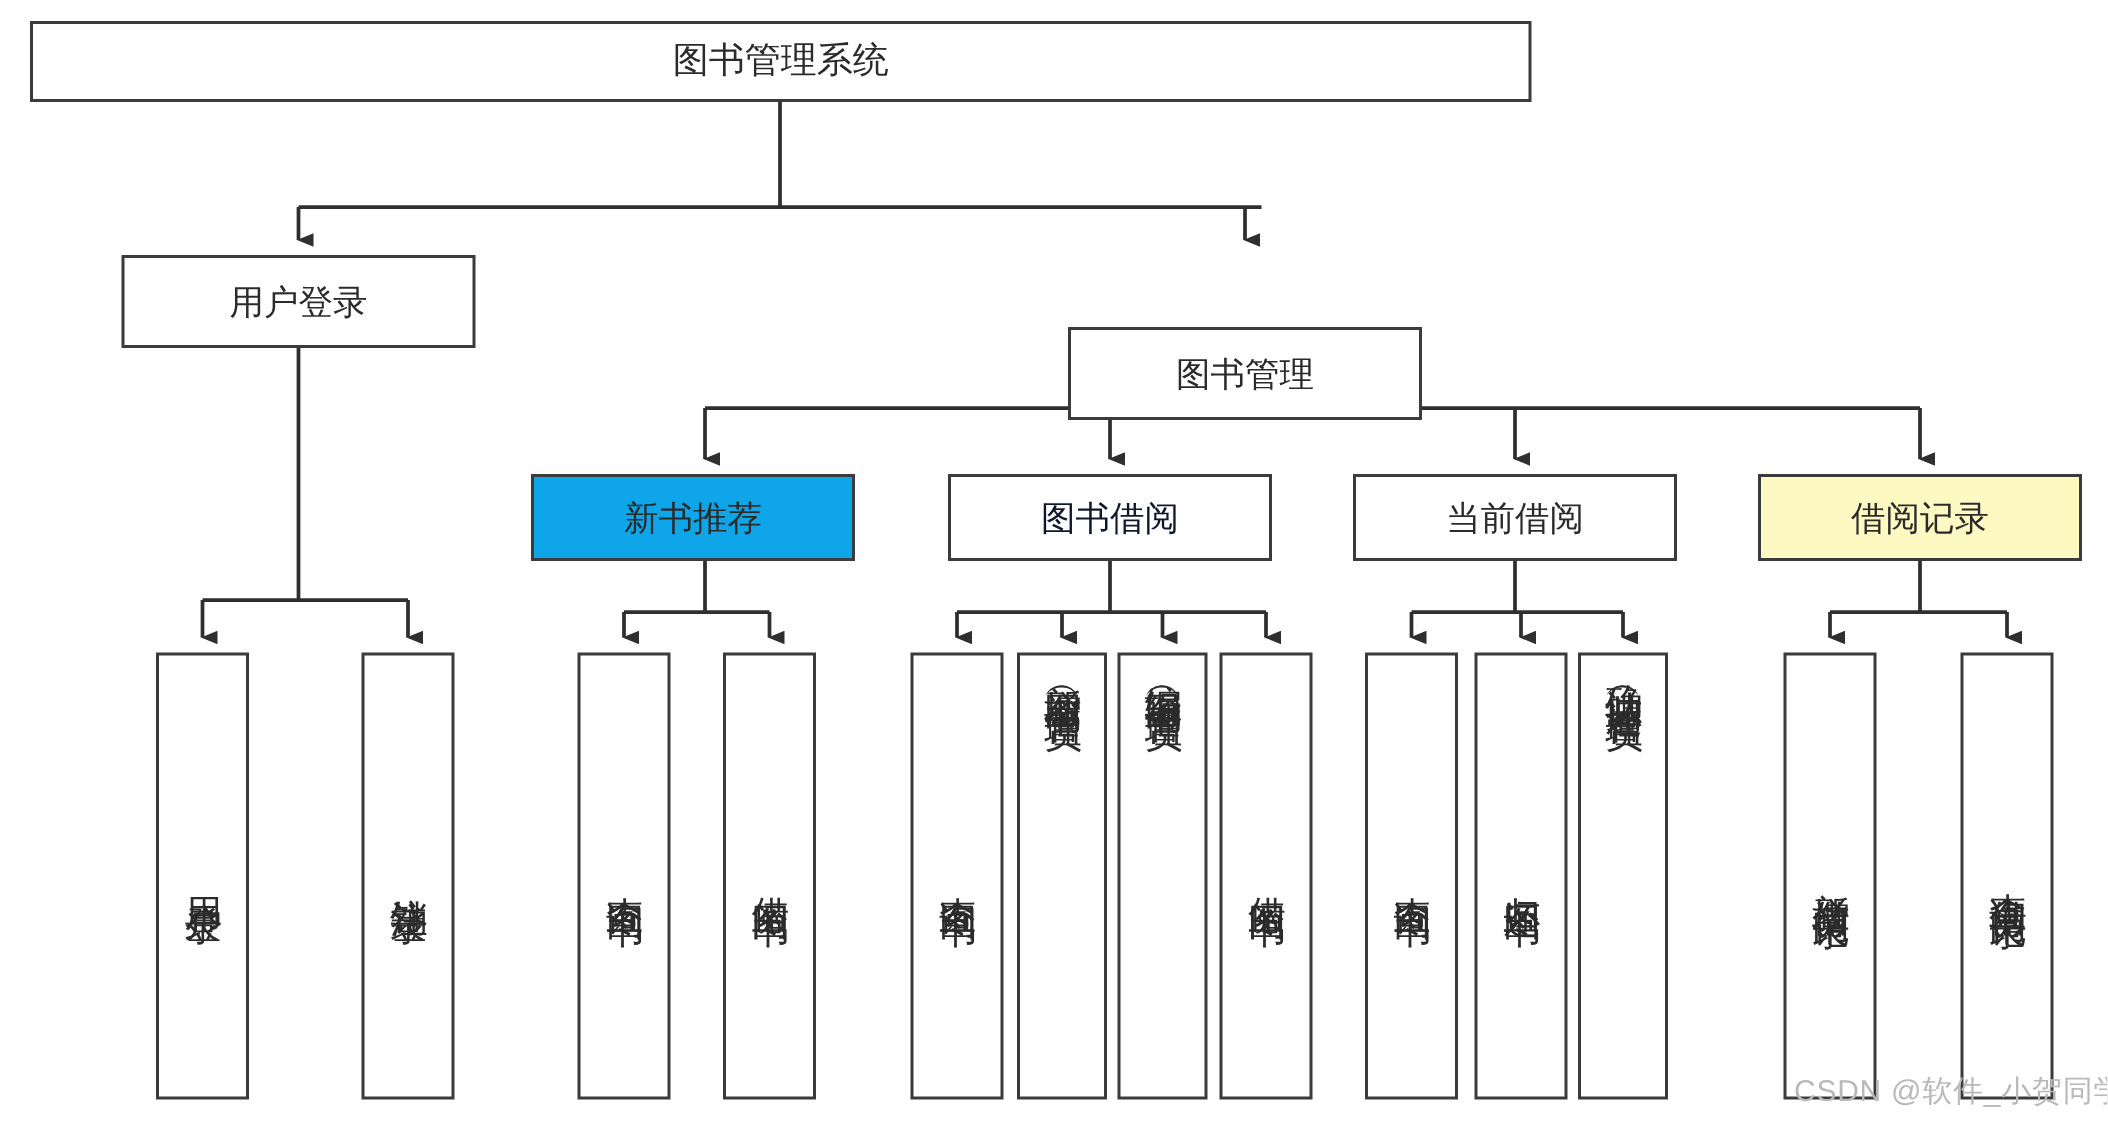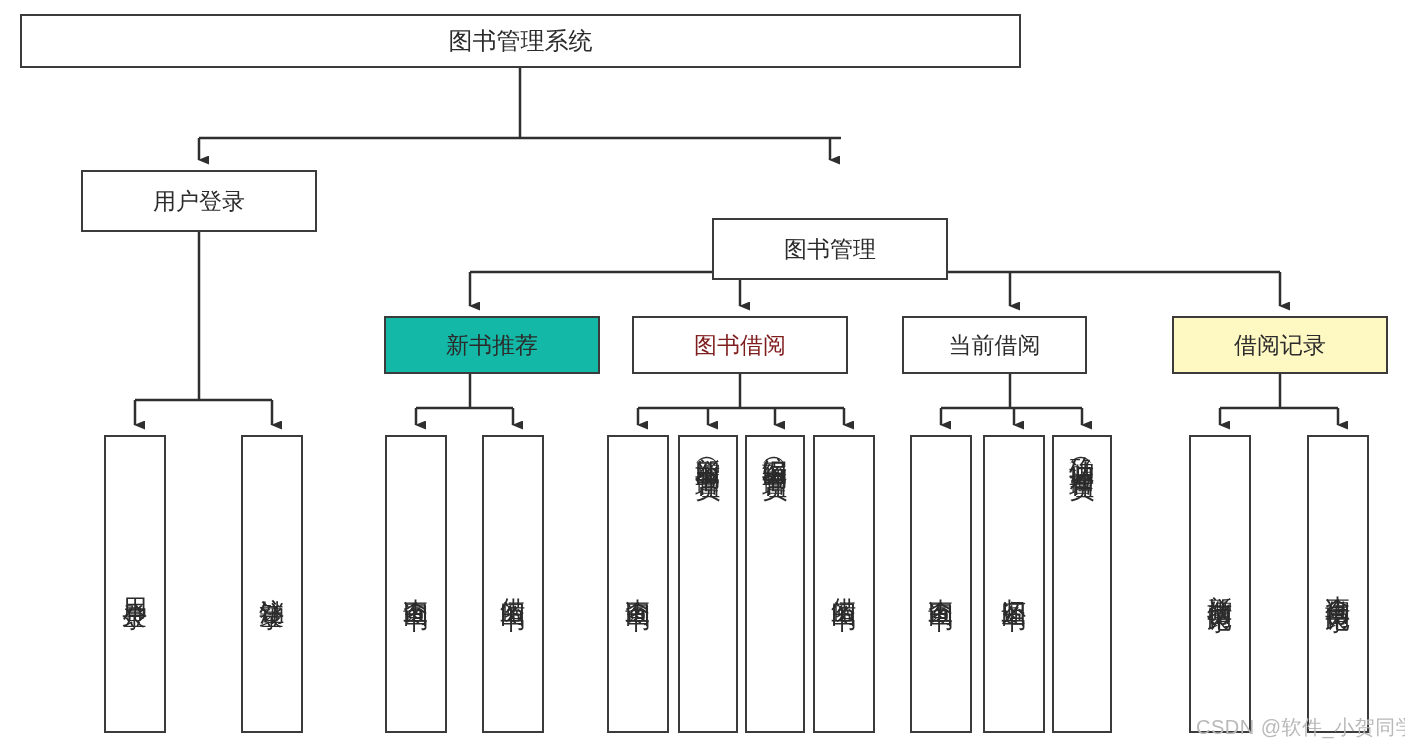--- a/index.html
+++ b/index.html
@@ -132,27 +132,27 @@
     <span class="node-label" style="color: rgb(43, 43, 43);">图书管理系统</span>
   </div>
 
   <div class="node horizontal" style="left: 81px; top: 170px; width: 236px; height: 62px; border-color: rgb(59, 59, 59); background: rgb(255, 255, 255);">
     <span class="node-label" style="color: rgb(43, 43, 43);">用户登录</span>
   </div>
   <div class="node horizontal" style="left: 712px; top: 170px; width: 236px; height: 62px; border-color: rgb(59, 59, 59); background: rgb(255, 255, 255); margin-top: 48px;">
     <span class="node-label" style="color: rgb(43, 43, 43);">图书管理</span>
   </div>
 
-  <div class="node horizontal" style="left: 384px; top: 316px; width: 216px; height: 58px; border-color: rgb(59, 59, 59); background: #14b8a6;">
+  <div class="node horizontal" style="left: 354px; top: 316px; width: 216px; height: 58px; border-color: rgb(59, 59, 59); background: #0ea5e9;">
     <span class="node-label" style="color: rgb(43, 43, 43);">新书推荐</span>
   </div>
   <div class="node horizontal" style="left: 632px; top: 316px; width: 216px; height: 58px; border-color: rgb(59, 59, 59); background: rgb(255, 255, 255);">
-    <span class="node-label" style="color: #7f1d1d;">图书借阅</span>
+    <span class="node-label" style="color: #0f172a;">图书借阅</span>
   </div>
-  <div class="node horizontal" style="left: 902px; top: 316px; width: 185px; height: 58px; border-color: rgb(59, 59, 59); background: rgb(255, 255, 255);">
+  <div class="node horizontal" style="left: 902px; top: 316px; width: 216px; height: 58px; border-color: rgb(59, 59, 59); background: rgb(255, 255, 255);">
     <span class="node-label" style="color: rgb(43, 43, 43);">当前借阅</span>
   </div>
   <div class="node horizontal" style="left: 1172px; top: 316px; width: 216px; height: 58px; border-color: rgb(59, 59, 59); background: #fef9c3;">
     <span class="node-label" style="color: rgb(43, 43, 43);">借阅记录</span>
   </div>
 
   <div class="node vertical centered" style="left: 104px; top: 435px; width: 62px; height: 298px; border-color: rgb(59, 59, 59); background: rgb(255, 255, 255);">
     <span class="node-label" style="color: rgb(43, 43, 43);">用户登录</span>
   </div>
   <div class="node vertical centered" style="left: 241px; top: 435px; width: 62px; height: 298px; border-color: rgb(59, 59, 59); background: rgb(255, 255, 255);">

